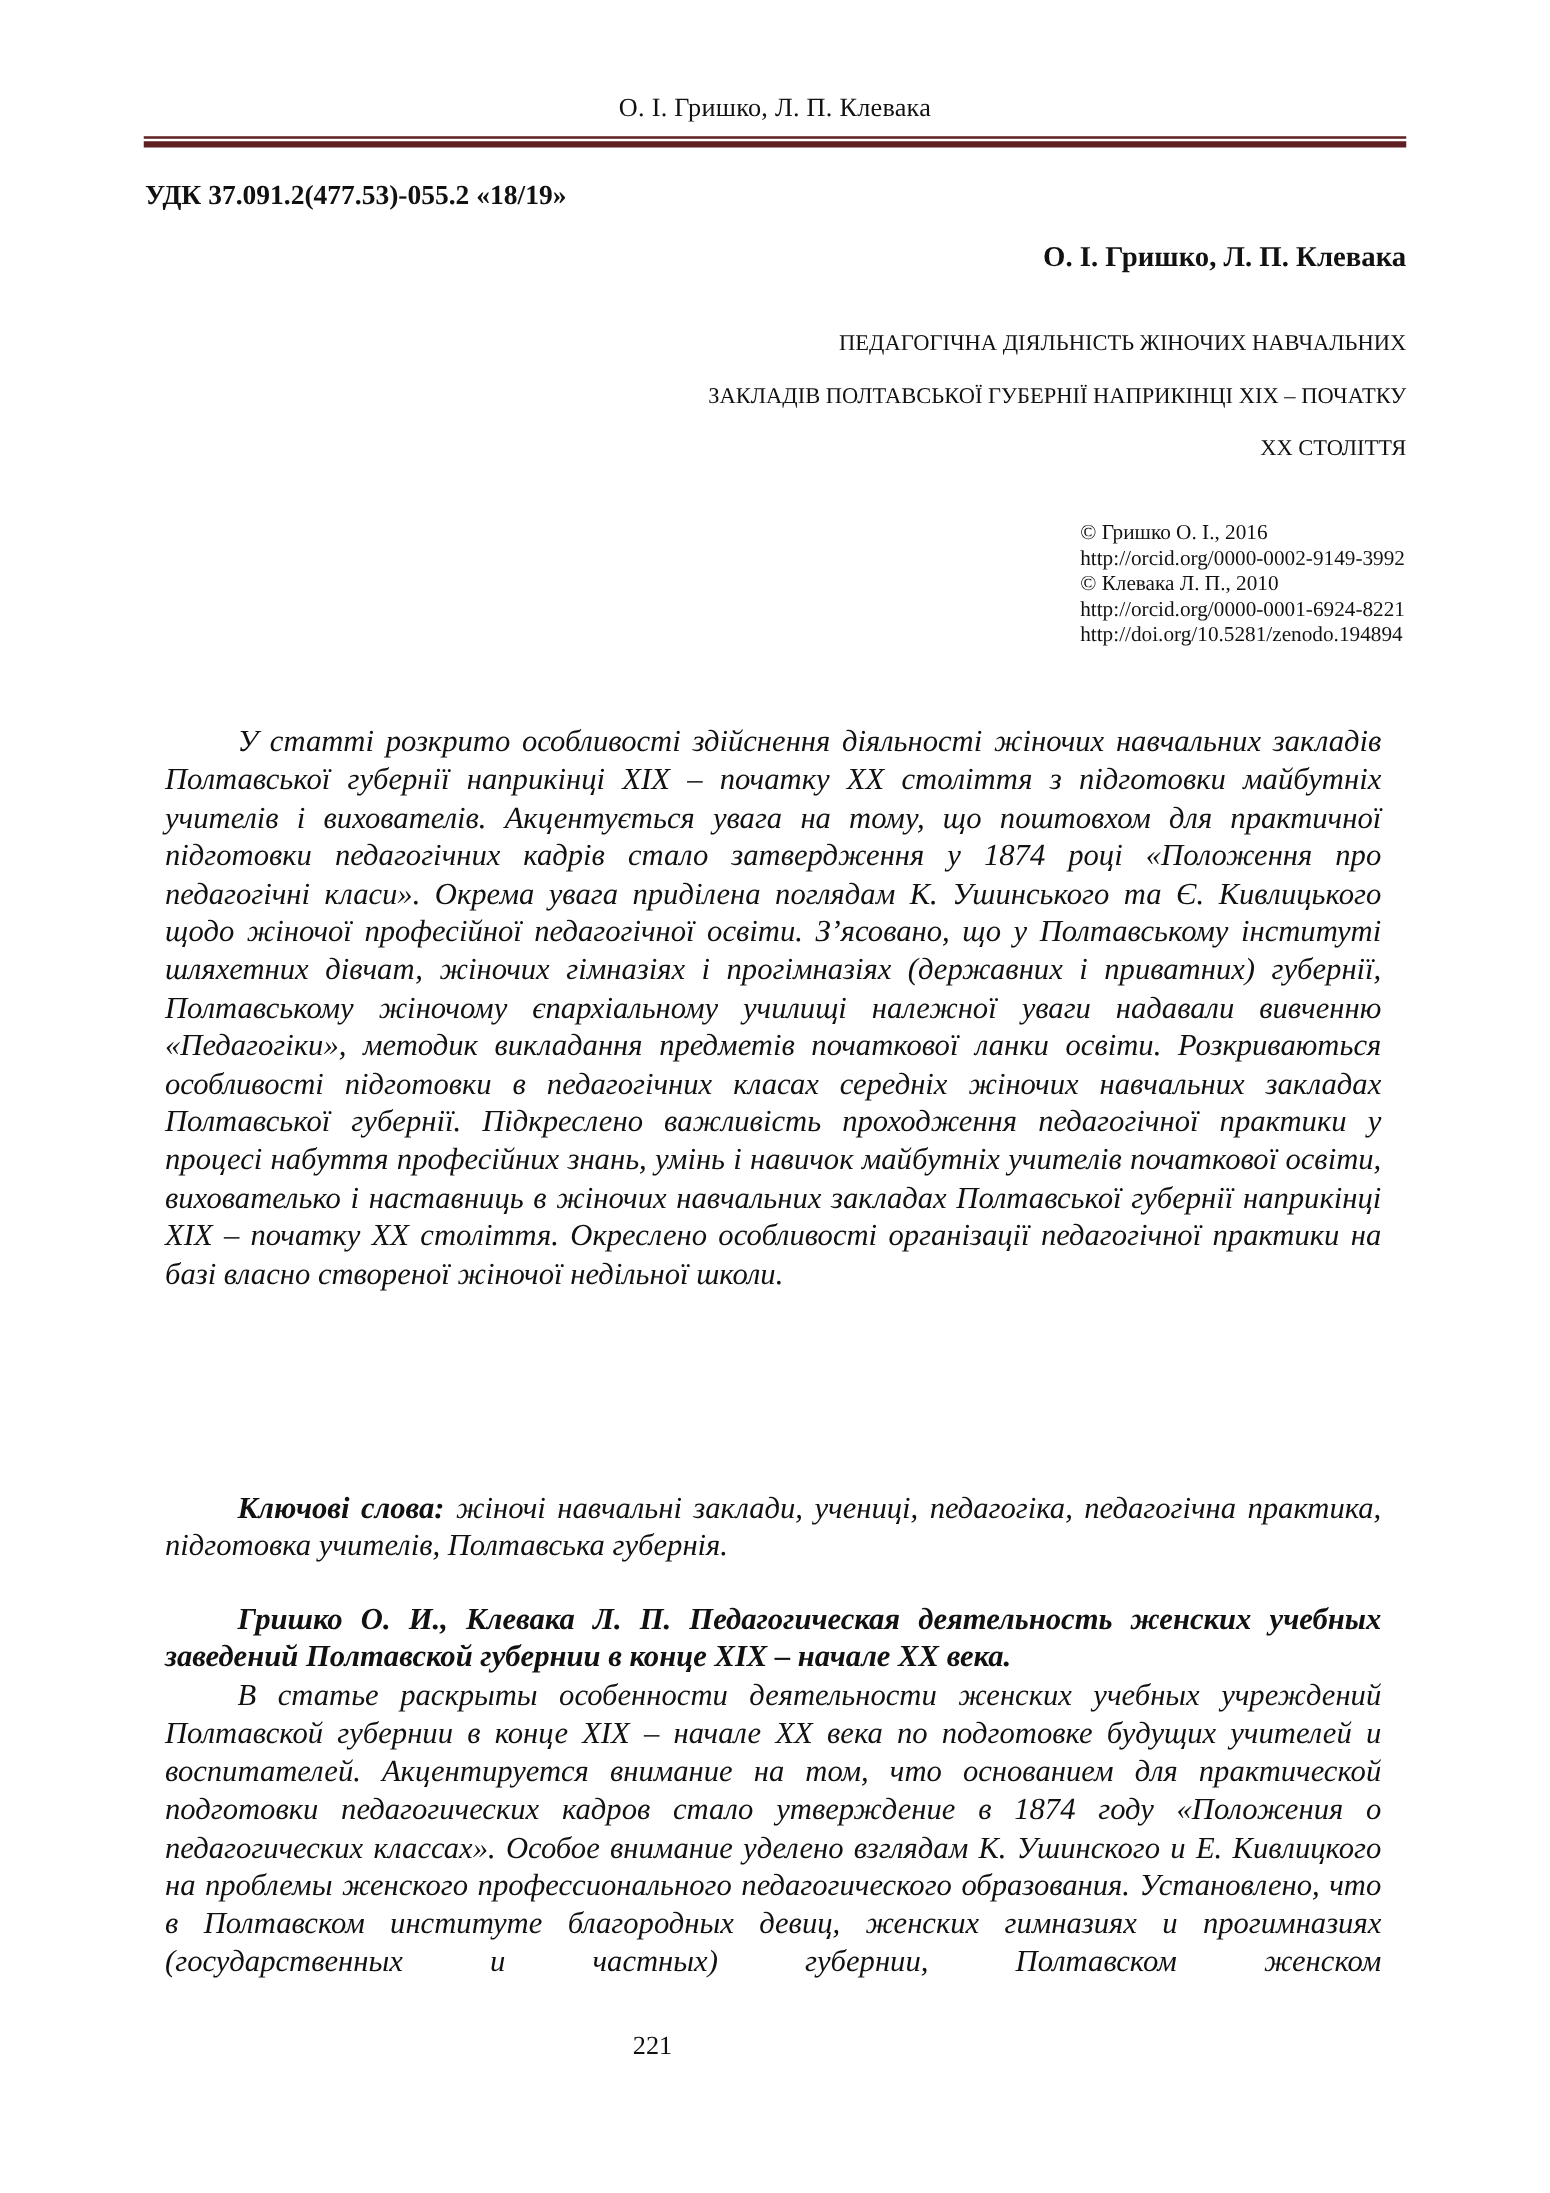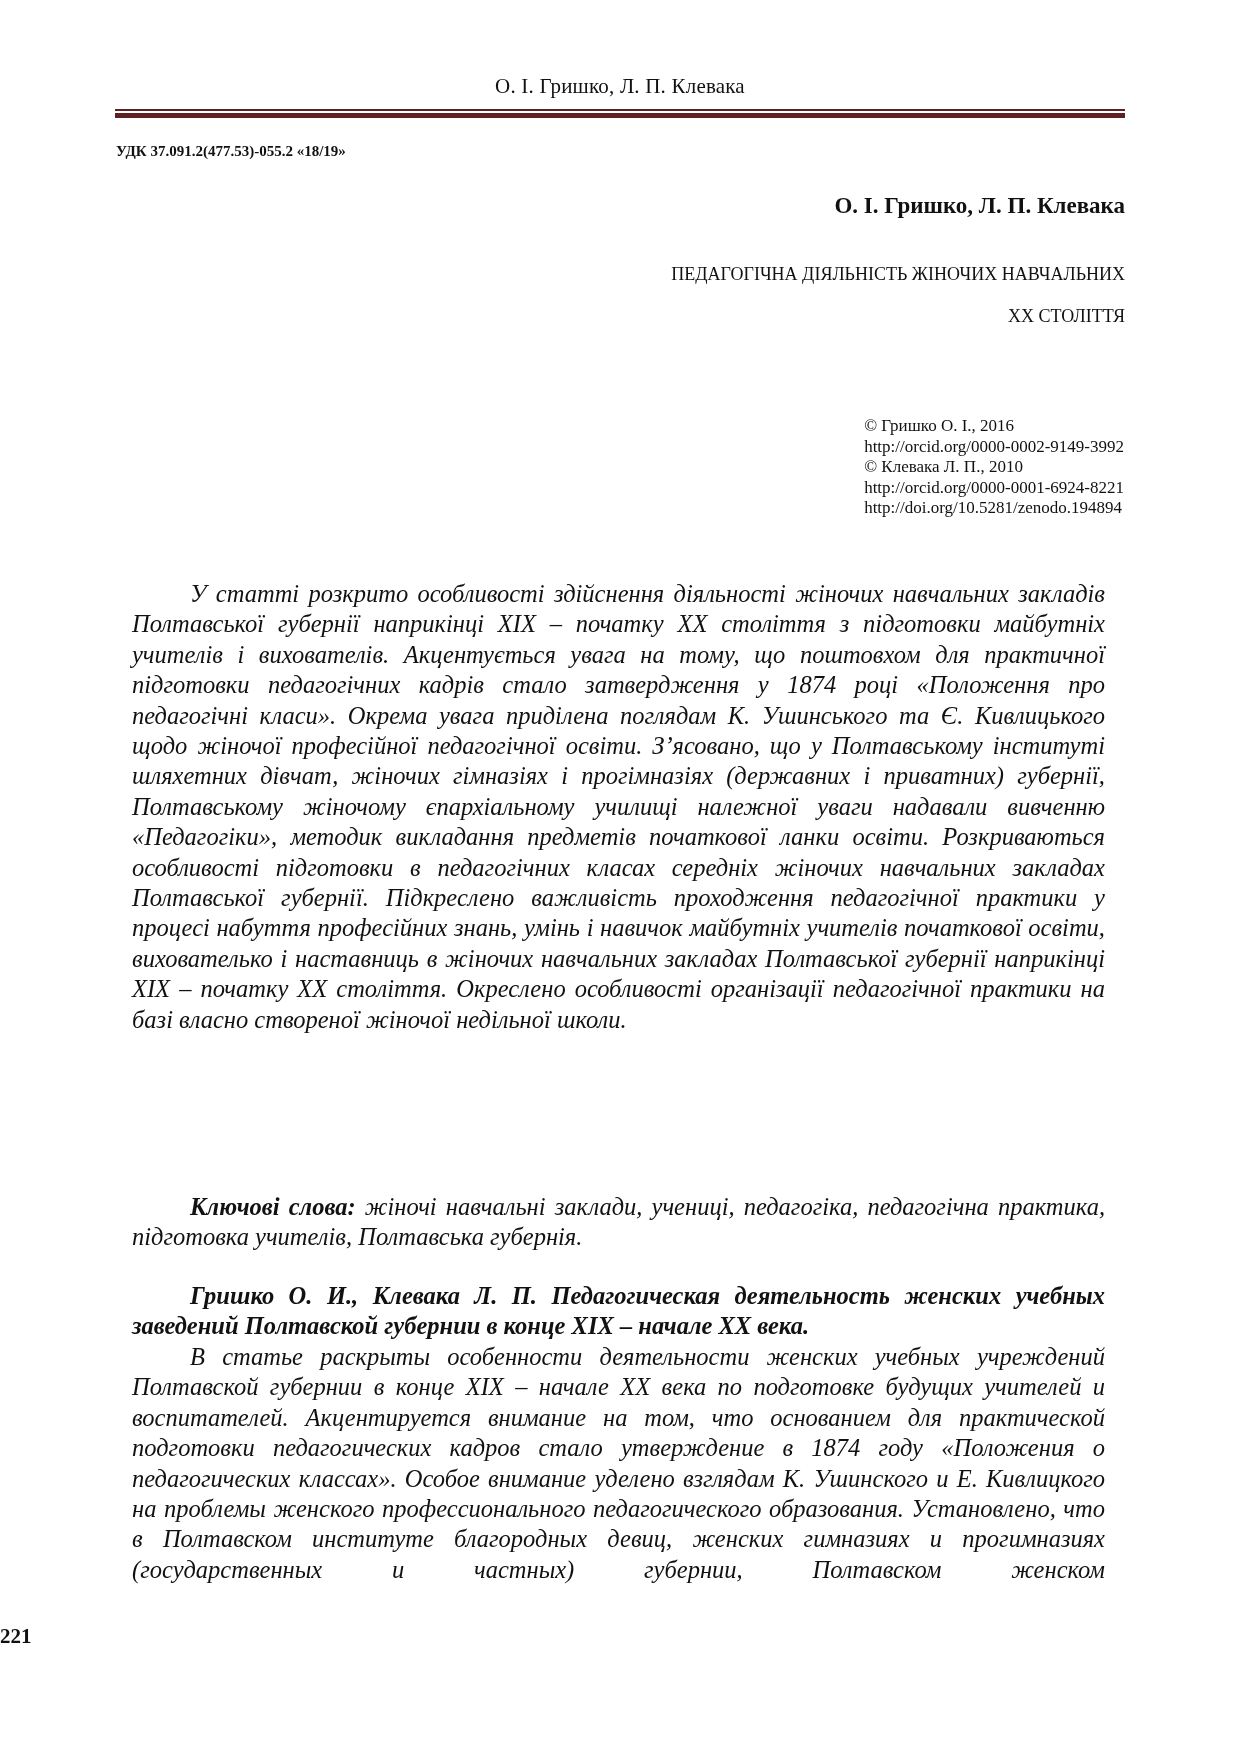--- a/index.html
+++ b/index.html
@@ -3,49 +3,50 @@
   <meta charset="utf-8">
   <style>
     html, body { margin: 0; padding: 0; background: #ffffff; }
     body { width: 1240px; height: 1754px; position: relative; overflow: hidden;
       font-family: "Liberation Serif", "DejaVu Serif", serif; color: #111; }
     .running-header { position: absolute; top: 74px; left: 0; width: 1240px; text-align: center;
       font-size: 21px; letter-spacing: 0.2px; }
     .rule { position: absolute; left: 115px; width: 1010px; background: #5e2020; }
     .rule.thin { top: 109px; height: 2px; }
     .rule.thick { top: 113px; height: 5px; }
-    .udc { position: absolute; top: 143px; left: 116px; font-size: 15px; font-weight: bold; }
+    .udc { position: absolute; top: 143px; left: 116px; font-size: 22px; font-weight: bold; }
     .authors { position: absolute; top: 193px; right: 115px; font-size: 23px; font-weight: bold; }
     .title { position: absolute; top: 253px; left: 115px; width: 1010px; text-align: right;
       font-size: 18px; font-weight: normal; line-height: 42px; }
     .title .l1 { display: block; padding-left: 60px; }
     .title .l2, .title .l3 { display: block; }
     .meta { position: absolute; top: 416px; right: 116px; font-size: 17px; line-height: 20.5px; }
     .body { position: absolute; left: 116px; width: 1005px; font-size: 24.5px; line-height: 30.4px;
       font-style: italic; text-align: justify; }
     .body p { margin: 16px; text-indent: 58px; }
     .abstract-uk { top: 563px; }
     .keywords { top: 1176px; }
     .keywords b { font-style: italic; }
     .ru-title { top: 1265px; font-weight: bold; }
     .abstract-ru { top: 1326px; }
-    .page-number { position: absolute; top: 1624px; left: 0; width: 1044px; font-size: 21px; font-weight: bold; }
+    .page-number { position: absolute; top: 1624px; left: 0; width: 1044px; text-align: center; font-size: 21px; }
   </style>
 </head>
 <body>
 
 <div class="running-header">О. І. Гришко, Л. П. Клевака</div>
 <div class="rule thin"></div>
 <div class="rule thick"></div>
 
 <div class="udc">УДК 37.091.2(477.53)-055.2 «18/19»</div>
 <div class="authors">О. І. Гришко, Л. П. Клевака</div>
 
 <div class="title">
   <span class="l1">ПЕДАГОГІЧНА ДІЯЛЬНІСТЬ ЖІНОЧИХ НАВЧАЛЬНИХ</span>
+  <span class="l2">ЗАКЛАДІВ ПОЛТАВСЬКОЇ ГУБЕРНІЇ НАПРИКІНЦІ XIX – ПОЧАТКУ</span>
   <span class="l3">XX СТОЛІТТЯ</span>
 </div>
 
 <div class="meta">
   <div>© Гришко О. І., 2016</div>
   <div>http://orcid.org/0000-0002-9149-3992</div>
   <div>© Клевака Л. П., 2010</div>
   <div>http://orcid.org/0000-0001-6924-8221</div>
   <div>http://doi.org/10.5281/zenodo.194894</div>
 </div>

